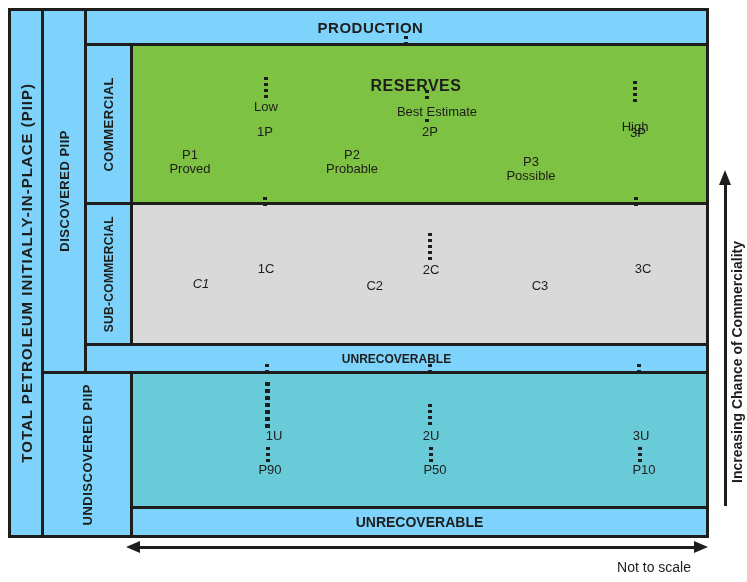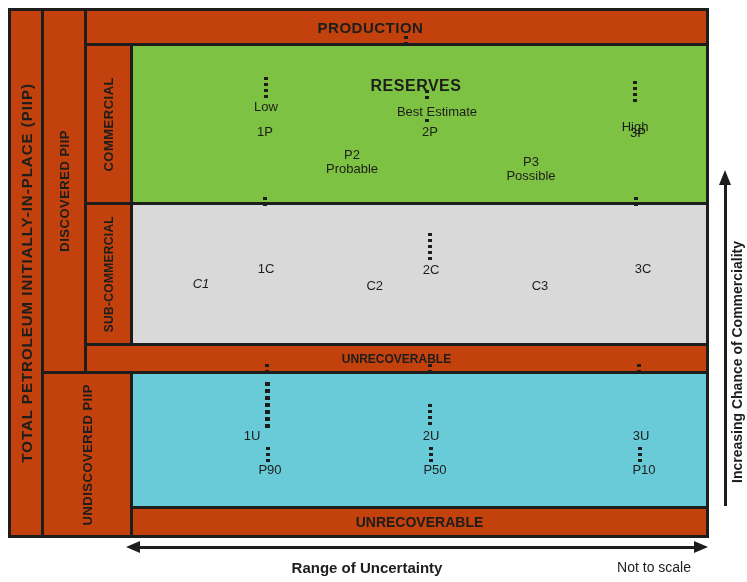--- a/index.html
+++ b/index.html
@@ -1,21 +1,21 @@
 <!DOCTYPE html>
 <html><head>
 <meta charset="utf-8">
 <style>
   html,body{margin:0;padding:0;background:#ffffff;}
   .stage{
     position:relative;width:747px;height:582px;background:#ffffff;
     font-family:"Liberation Sans","DejaVu Sans",sans-serif;color:#1d1d1b;
     overflow:hidden;
   }
-  .box{position:absolute;border:3px solid #1d1d1b;box-sizing:border-box;background:#c2410c;}
+  .box{position:absolute;border:3px solid #1d1d1b;box-sizing:border-box;background:#7dd3fc;}
   .vbox{display:flex;align-items:center;justify-content:center;}
   .vtext{writing-mode:vertical-rl;transform:rotate(180deg);font-weight:700;white-space:nowrap;}
   .lbl{position:absolute;text-align:center;font-size:13px;line-height:13.5px;}
   .bold{font-weight:400;}
   .title{position:absolute;text-align:center;font-weight:700;font-size:14px;}
   .vdot{position:absolute;width:4px;background-image:repeating-linear-gradient(to bottom,#1d1d1b 0 3px,transparent 3px 6px);}
   .vdot-big{position:absolute;width:5px;background-image:repeating-linear-gradient(to bottom,#1d1d1b 0 4px,transparent 4px 7px);}
   .hline{position:absolute;background:#1d1d1b;}
   .tri{position:absolute;width:0;height:0;}
   .tri-left{border-top:6.5px solid transparent;border-bottom:6.5px solid transparent;border-right:14px solid #1d1d1b;}
@@ -74,20 +74,24 @@
   <div class="lbl bold" style="left:235px;top:125px;width:60px;">1P</div>
 
   <div class="lbl" style="left:377px;top:105px;width:120px;">Best Estimate</div>
   <div class="vdot" style="left:425px;top:119px;height:6px;"></div>
   <div class="lbl bold" style="left:400px;top:125px;width:60px;">2P</div>
 
   <div class="vdot" style="left:633px;top:81px;height:22px;"></div>
   <div class="lbl" style="left:605px;top:104px;width:60px;margin-top:16px;">High</div>
   <div class="lbl bold" style="left:608px;top:126px;width:60px;">3P</div>
 
+  <div class="lbl" style="left:140px;top:148px;width:100px;">
+    <div>P1</div>
+    <div>Proved</div>
+  </div>
   <div class="lbl" style="left:302px;top:148px;width:100px;">
     <div>P2</div>
     <div>Probable</div>
   </div>
   <div class="lbl" style="left:481px;top:155px;width:100px;">
     <div>P3</div>
     <div>Possible</div>
   </div>
 
   <div class="vdot" style="left:428px;top:233px;height:27px;"></div>
@@ -97,21 +101,21 @@
   <div class="lbl bold" style="left:613px;top:262px;width:60px;">3C</div>
 
   <div class="lbl" style="left:171px;top:277px;width:60px;font-style:italic;">C1</div>
   <div class="lbl" style="left:323px;top:279px;width:60px;text-align:right;">C2</div>
   <div class="lbl" style="left:510px;top:279px;width:60px;">C3</div>
 
 
   <div class="vdot-big" style="left:265px;top:382px;height:46px;"></div>
   <div class="vdot" style="left:428px;top:404px;height:24px;"></div>
 
-  <div class="lbl bold" style="left:222px;top:429px;width:60px;">1U</div>
+  <div class="lbl bold" style="left:244px;top:429px;width:60px;">1U</div>
   <div class="lbl bold" style="left:401px;top:429px;width:60px;">2U</div>
   <div class="lbl bold" style="left:611px;top:429px;width:60px;">3U</div>
 
   <div class="vdot" style="left:266px;top:447px;height:15px;"></div>
   <div class="vdot" style="left:429px;top:447px;height:15px;"></div>
   <div class="vdot" style="left:638px;top:447px;height:15px;"></div>
 
   <div class="lbl" style="left:240px;top:463px;width:60px;">P90</div>
   <div class="lbl" style="left:405px;top:463px;width:60px;">P50</div>
   <div class="lbl" style="left:614px;top:463px;width:60px;">P10</div>
@@ -119,21 +123,20 @@
   <div class="vdot" style="left:404px;top:36px;height:12px;"></div>
   <div class="vdot" style="left:263px;top:197px;height:12px;"></div>
   <div class="vdot" style="left:634px;top:197px;height:12px;"></div>
   <div class="vdot" style="left:265px;top:364px;height:12px;"></div>
   <div class="vdot" style="left:428px;top:364px;height:12px;"></div>
   <div class="vdot" style="left:637px;top:364px;height:12px;"></div>
 
   <div class="hline" style="left:138px;top:546px;width:558px;height:3px;"></div>
   <div class="tri tri-left" style="left:126px;top:541px;"></div>
   <div class="tri tri-right" style="left:694px;top:541px;"></div>
-  <div class="title" style="left:267px;top:559px;width:200px;font-size:15px;">Range of Uncertainty</div>
   <div class="lbl" style="left:591px;top:561px;width:100px;text-align:right;font-size:14px;">Not to scale</div>
 
   <div class="hline" style="left:724px;top:184px;width:3px;height:322px;"></div>
   <div class="tri tri-up" style="left:719px;top:170px;"></div>
   <div class="vbox" style="position:absolute;left:727px;top:212px;width:20px;height:300px;">
     <span class="vtext" style="font-size:14px;">Increasing Chance of Commerciality</span>
   </div>
 
 </div>
 

